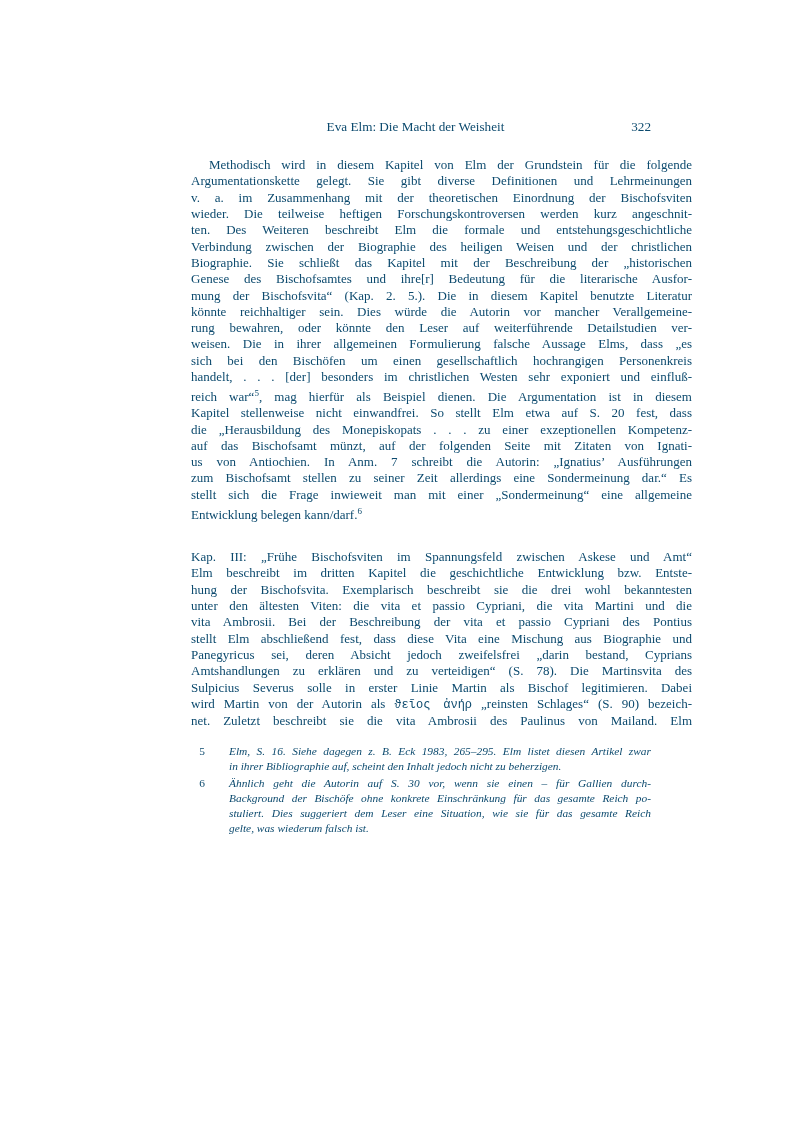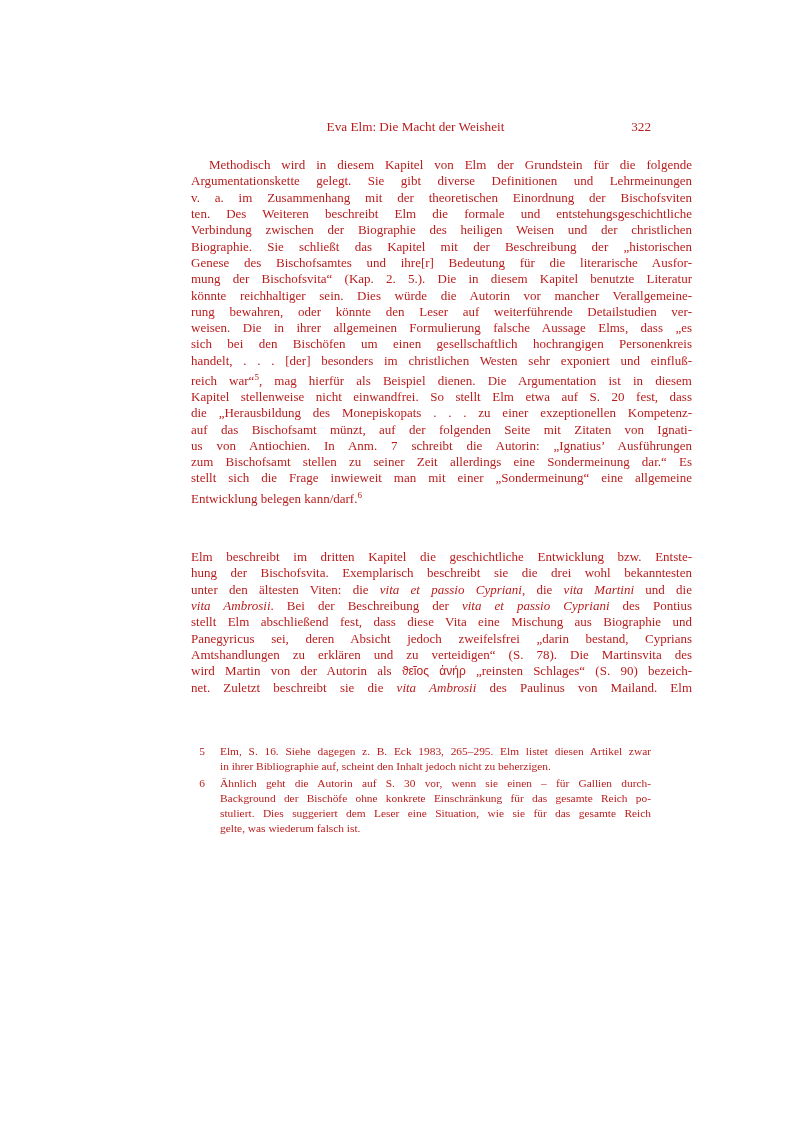--- a/index.html
+++ b/index.html
@@ -3,21 +3,21 @@
 <meta charset="utf-8">
 <style>
   * { margin: 0; padding: 0; box-sizing: border-box; }
   html, body { background: #ffffff; }
   body { width: 800px; height: 1131px; overflow: hidden; }
   .page {
     position: relative;
     width: 800px;
     height: 821px;
     background: #ffffff;
-    color: #b91c1c;
+    color: #0c4a6e;
     font-family: "Liberation Serif", "DejaVu Serif", serif;
   }
   .running-header {
     position: absolute;
     top: 119px;
     left: 150px;
     width: 501px;
     height: 18px;
     font-size: 13.2px;
   }
@@ -45,56 +45,57 @@
   .tline {
     text-align: justify;
     text-align-last: justify;
   }
   .tline.last { text-align-last: left; }
   .tline.ind { text-indent: 18px; }
   .st-sup {
     font-size: 9px;
     vertical-align: 4.5px;
   }
-  .st-i { font-style: italic; }
+  .st-i { }
   .st-gr {
-    font-family: Liberation Sans, sans-serif;
+    font-family: Liberation Mono, monospace;
     font-size: 12px;
   }
   .footnotes {
     position: absolute;
     left: 150px;
     top: 744px;
     width: 501px;
     font-size: 11.4px;
     line-height: 15.1px;
   }
   .footnote { display: flex; margin-top: 2px; }
   .footnote:first-child { margin-top: 0; }
   .fn-num {
     flex: 0 0 55px;
     width: 55px;
     text-align: right;
   }
-  .fn-text { flex: 1; margin-left: 15px; }
+  .fn-text { flex: 1; margin-left: 24px; font-style: italic; }
 </style>
 </head>
 <body>
 
 <div class="page">
 
   <div class="running-header">
     <span class="header-title">Eva Elm: Die Macht der Weisheit</span>
     <span class="page-number">322</span>
   </div>
 
   <div class="para para1">
       <div class="tline ind"><span>Methodisch wird in diesem Kapitel von Elm der Grundstein für die folgende</span></div>
       <div class="tline"><span>Argumentationskette gelegt. Sie gibt diverse Definitionen und Lehrmeinungen</span></div>
       <div class="tline"><span>v. a. im Zusammenhang mit der theoretischen Einordnung der Bischofsviten</span></div>
+      <div class="tline"><span>wieder. Die teilweise heftigen Forschungskontroversen werden kurz angeschnit-</span></div>
       <div class="tline"><span>ten. Des Weiteren beschreibt Elm die formale und entstehungsgeschichtliche</span></div>
       <div class="tline"><span>Verbindung zwischen der Biographie des heiligen Weisen und der christlichen</span></div>
       <div class="tline"><span>Biographie. Sie schließt das Kapitel mit der Beschreibung der „historischen</span></div>
       <div class="tline"><span>Genese des Bischofsamtes und ihre[r] Bedeutung für die literarische Ausfor-</span></div>
       <div class="tline"><span>mung der Bischofsvita“ (Kap. 2. 5.). Die in diesem Kapitel benutzte Literatur</span></div>
       <div class="tline"><span>könnte reichhaltiger sein. Dies würde die Autorin vor mancher Verallgemeine-</span></div>
       <div class="tline"><span>rung bewahren, oder könnte den Leser auf weiterführende Detailstudien ver-</span></div>
       <div class="tline"><span>weisen. Die in ihrer allgemeinen Formulierung falsche Aussage Elms, dass „es</span></div>
       <div class="tline"><span>sich bei den Bischöfen um einen gesellschaftlich hochrangigen Personenkreis</span></div>
       <div class="tline"><span>handelt, . . . [der] besonders im christlichen Westen sehr exponiert und einfluß-</span></div>
@@ -102,27 +103,29 @@
       <div class="tline"><span>Kapitel stellenweise nicht einwandfrei. So stellt Elm etwa auf S. 20 fest, dass</span></div>
       <div class="tline"><span>die „Herausbildung des Monepiskopats . . . zu einer exzeptionellen Kompetenz-</span></div>
       <div class="tline"><span>auf das Bischofsamt münzt, auf der folgenden Seite mit Zitaten von Ignati-</span></div>
       <div class="tline"><span>us von Antiochien. In Anm. 7 schreibt die Autorin: „Ignatius’ Ausführungen</span></div>
       <div class="tline"><span>zum Bischofsamt stellen zu seiner Zeit allerdings eine Sondermeinung dar.“ Es</span></div>
       <div class="tline"><span>stellt sich die Frage inwieweit man mit einer „Sondermeinung“ eine allgemeine</span></div>
       <div class="tline last"><span>Entwicklung belegen kann/darf.</span><span class="st-sup">6</span></div>
     </div>
 
   <div class="para para2">
+      <div class="tline"><span>Kap. III: „Frühe Bischofsviten im Spannungsfeld zwischen Askese und Amt“</span></div>
       <div class="tline"><span>Elm beschreibt im dritten Kapitel die geschichtliche Entwicklung bzw. Entste-</span></div>
       <div class="tline"><span>hung der Bischofsvita. Exemplarisch beschreibt sie die drei wohl bekanntesten</span></div>
       <div class="tline"><span>unter den ältesten Viten: die </span><span class="st-i">vita et passio Cypriani</span><span>, die </span><span class="st-i">vita Martini</span><span> und die</span></div>
       <div class="tline"><span class="st-i">vita Ambrosii</span><span>. Bei der Beschreibung der </span><span class="st-i">vita et passio Cypriani</span><span> des Pontius</span></div>
       <div class="tline"><span>stellt Elm abschließend fest, dass diese Vita eine Mischung aus Biographie und</span></div>
       <div class="tline"><span>Panegyricus sei, deren Absicht jedoch zweifelsfrei „darin bestand, Cyprians</span></div>
       <div class="tline"><span>Amtshandlungen zu erklären und zu verteidigen“ (S. 78). Die Martinsvita des</span></div>
+      <div class="tline"><span>Sulpicius Severus solle in erster Linie Martin als Bischof legitimieren. Dabei</span></div>
       <div class="tline"><span>wird Martin von der Autorin als </span><span class="st-gr">ϑεῖος ἀνήρ</span><span> „reinsten Schlages“ (S. 90) bezeich-</span></div>
       <div class="tline"><span>net. Zuletzt beschreibt sie die </span><span class="st-i">vita Ambrosii</span><span> des Paulinus von Mailand. Elm</span></div>
     </div>
 
   <div class="footnotes">
       <div class="footnote">
         <div class="fn-num">5</div>
         <div class="fn-text">
           <div class="tline"><span>Elm, S. 16. Siehe dagegen z. B. Eck 1983, 265–295. Elm listet diesen Artikel zwar</span></div>
           <div class="tline last"><span>in ihrer Bibliographie auf, scheint den Inhalt jedoch nicht zu beherzigen.</span></div>

